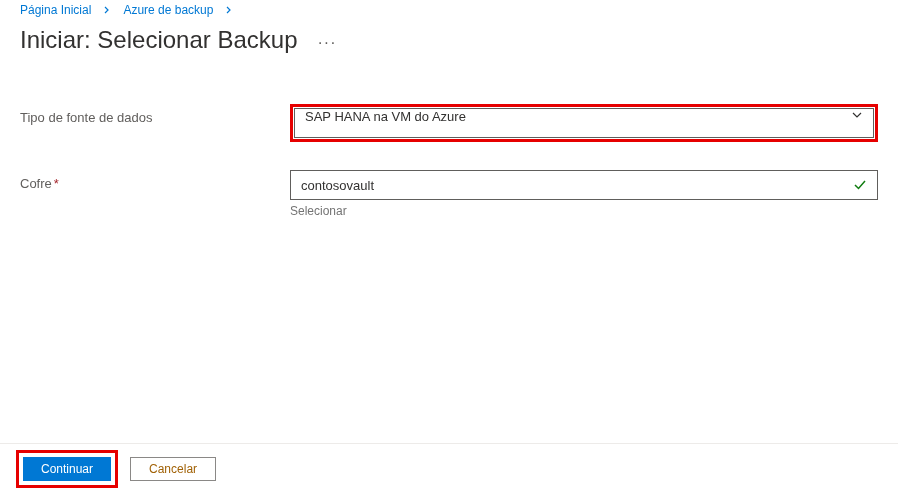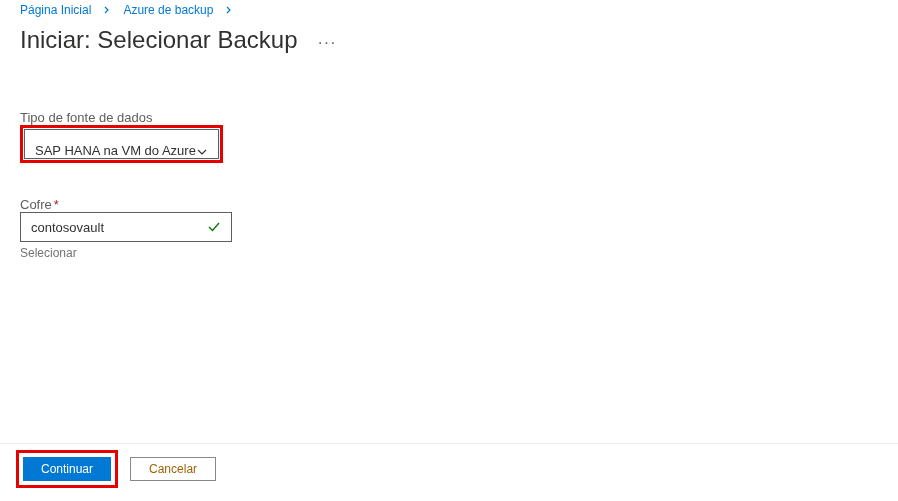--- a/index.html
+++ b/index.html
@@ -51,42 +51,41 @@
       letter-spacing: 1px;
       padding-top: 6px;
     }
     .form-area {
       padding: 50px 20px 0 20px;
     }
     .form-row {
       display: flex;
       align-items: flex-start;
       margin-bottom: 28px;
-      flex-direction: column;
     }
     .form-label {
       width: 270px;
       font-size: 13px;
       color: #605e5c;
       padding-top: 6px;
       flex-shrink: 0;
     }
     .required {
       color: #a4262c;
       margin-left: 2px;
     }
     .form-control {
       flex: 1;
       max-width: 595px;
     }
     .select-box {
       border: 1px solid #605e5c;
       height: 30px;
       display: flex;
-      align-items: flex-end;
+      align-items: flex-start;
       justify-content: space-between;
       padding: 0 10px;
       background: #ffffff;
       cursor: pointer;
     }
     .select-box.disabled {
       border: 1px solid #c8c6c4;
       background: #f3f2f1;
       color: #a19f9d;
       cursor: default;

